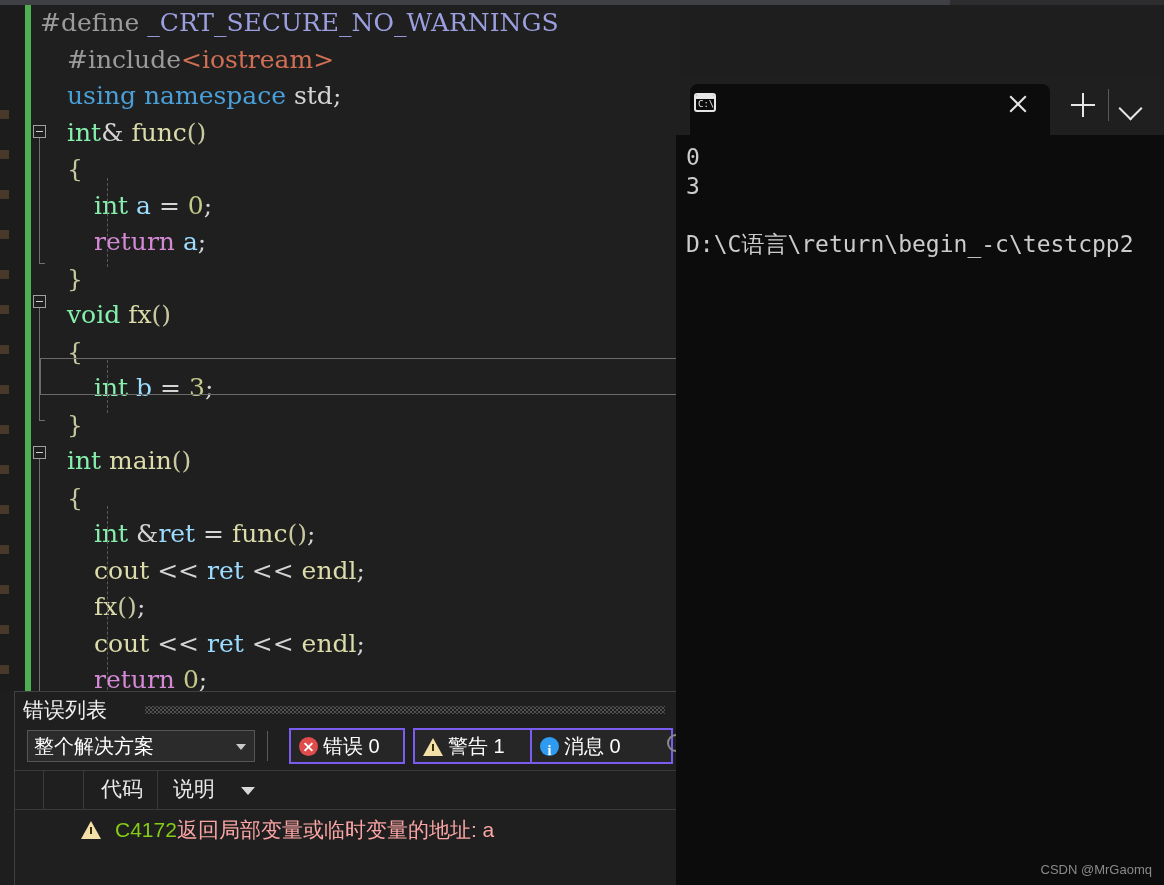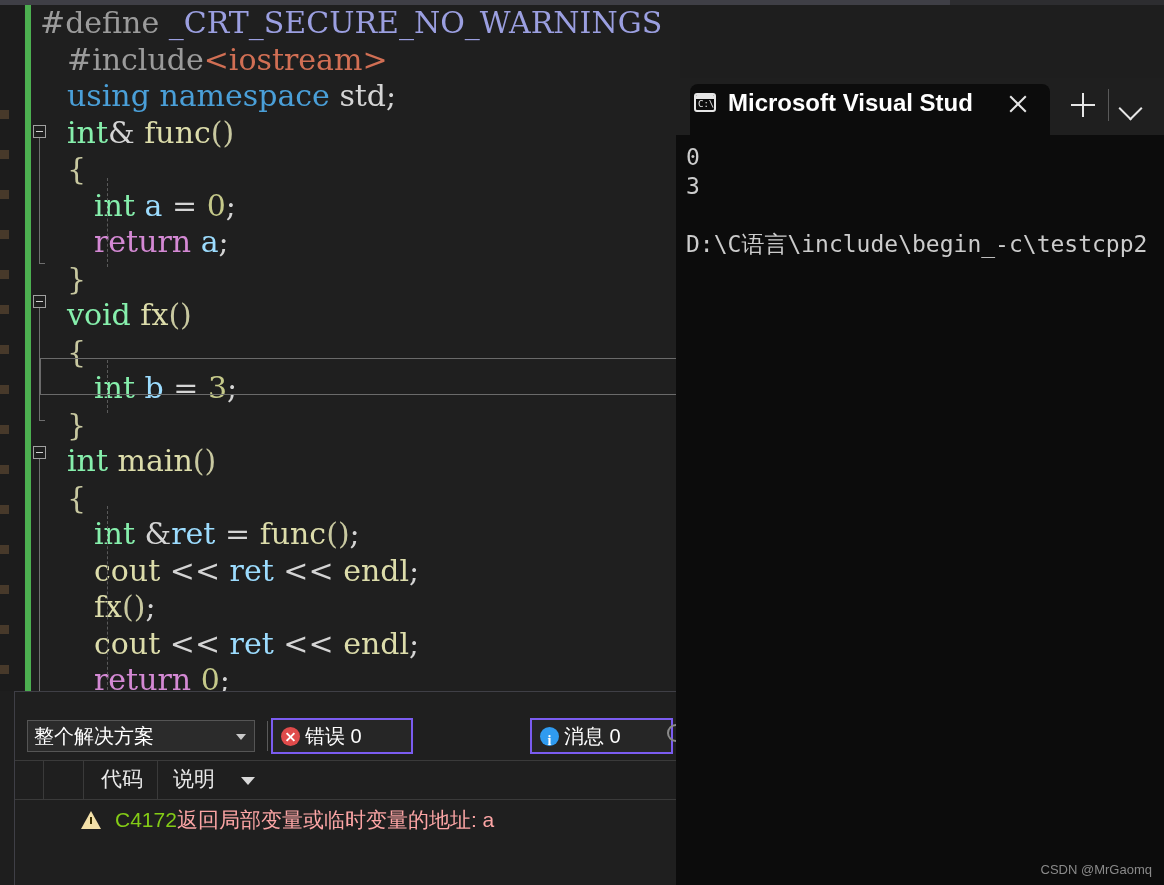--- a/index.html
+++ b/index.html
@@ -88,21 +88,21 @@
     left: 8px;
     width: 6px; height: 1px;
     background: #6e6e6e;
   }
 
   #code {
     position: absolute;
     left: 40px; top: 0;
     width: 640px; height: 100%;
     font-family: "DejaVu Serif", serif;
-    font-size: 30px;
+    font-size: 25px;
     line-height: 36.5px;
     white-space: pre;
     color: #d4d4d4;
   }
   .cl { position: relative; height: 36.5px; }
   
   .guide {
     position: absolute;
     left: 67px;
     width: 0;
@@ -160,21 +160,20 @@
     background-image:
       radial-gradient(#5a5a5a 0.8px, transparent 0.9px),
       radial-gradient(#5a5a5a 0.8px, transparent 0.9px);
     background-size: 4px 4px, 4px 4px;
     background-position: 0 0, 2px 2px;
     opacity: .8;
   }
   #panel-toolbar {
     position: relative;
     height: 42px;
-    margin-top: 26px;
   }
   #scope-select {
     position: absolute;
     left: 12px; top: 2px;
     width: 228px; height: 32px;
     background: #2b2b2b;
     border: 1px solid #555;
     box-sizing: border-box;
     color: #fff;
     font-size: 20px;
@@ -497,33 +496,40 @@
     <div class="fold-box" style="top:441px"></div>
     <div class="fold-line" style="top:454px;height:232px"></div>
   </div>
 
   <div id="code"><div class="cl"><span style="padding-left: 0px;"><span class="pp">#define </span><span class="mac">_CRT_SECURE_NO_WARNINGS</span></span></div><div class="cl"><span style="padding-left: 27px;"><span class="pp">#include</span><span class="str">&lt;iostream&gt;</span></span></div><div class="cl"><span style="padding-left: 27px;"><span class="kw">using</span><span class="op"> </span><span class="kw">namespace</span><span class="op"> </span><span class="pun">std</span><span class="op">;</span></span></div><div class="cl"><span style="padding-left: 27px;"><span class="typ">int</span><span class="op">&amp;</span><span class="op"> </span><span class="fn">func</span><span class="brc">()</span></span></div><div class="cl"><span style="padding-left: 27px;"><span class="brc">{</span></span></div><div class="cl"><span style="padding-left: 54px;"><span class="typ">int</span><span class="op"> </span><span class="var">a</span><span class="op"> = </span><span class="num">0</span><span class="op">;</span></span></div><div class="cl"><span style="padding-left: 54px;"><span class="ret">return</span><span class="op"> </span><span class="var">a</span><span class="op">;</span></span></div><div class="cl"><span style="padding-left: 27px;"><span class="brc">}</span></span></div><div class="cl"><span style="padding-left: 27px;"><span class="typ">void</span><span class="op"> </span><span class="fn">fx</span><span class="brc">()</span></span></div><div class="cl"><span style="padding-left: 27px;"><span class="brc">{</span></span></div><div class="cl"><span style="padding-left: 54px;"><span class="typ">int</span><span class="op"> </span><span class="var">b</span><span class="op"> = </span><span class="num">3</span><span class="op">;</span></span></div><div class="cl"><span style="padding-left: 27px;"><span class="brc">}</span></span></div><div class="cl"><span style="padding-left: 27px;"><span class="typ">int</span><span class="op"> </span><span class="fn">main</span><span class="brc">()</span></span></div><div class="cl"><span style="padding-left: 27px;"><span class="brc">{</span></span></div><div class="cl"><span style="padding-left: 54px;"><span class="typ">int</span><span class="op"> </span><span class="op">&amp;</span><span class="var">ret</span><span class="op"> = </span><span class="fn">func</span><span class="brc">()</span><span class="op">;</span></span></div><div class="cl"><span style="padding-left: 54px;"><span class="fn">cout</span><span class="op"> &lt;&lt; </span><span class="var">ret</span><span class="op"> &lt;&lt; </span><span class="fn">endl</span><span class="op">;</span></span></div><div class="cl"><span style="padding-left: 54px;"><span class="fn">fx</span><span class="brc">()</span><span class="op">;</span></span></div><div class="cl"><span style="padding-left: 54px;"><span class="fn">cout</span><span class="op"> &lt;&lt; </span><span class="var">ret</span><span class="op"> &lt;&lt; </span><span class="fn">endl</span><span class="op">;</span></span></div><div class="cl"><span style="padding-left: 54px;"><span class="ret">return</span><span class="op"> </span><span class="num">0</span><span class="op">;</span></span></div><div class="guide" style="top: 172.5px; height: 89px;"></div><div class="guide" style="top: 355px; height: 52.5px;"></div><div class="guide" style="top: 501px; height: 198.5px;"></div></div>
   <div id="cur-line"></div>
 </div>
 
 <div id="error-panel">
 
+  <div id="panel-header">
+    <div id="panel-title">错误列表</div>
+    <div id="panel-grip"></div>
+  </div>
 
   <div id="panel-toolbar">
     <div id="scope-select">
       <span>整个解决方案</span>
       <span id="scope-caret"></span>
     </div>
 
     <div class="tbsep" style="left:252px"></div>
 
-    <div class="sevbtn" style="left:256px;width:142px">
+    <div class="sevbtn" style="left:274px;width:116px">
       <span class="sev-ico ico-err"></span><span>错误 0</span>
     </div>
 
+    <div class="sevbtn" style="left:398px;width:124px">
+      <span class="sev-ico ico-warn"></span><span>警告 1</span>
+    </div>
 
     <div class="tbsep" style="left:528px"></div>
 
     <div class="sevbtn" style="left:515px;width:143px">
       <span class="sev-ico ico-info"></span><span>消息 0</span>
     </div>
 
     <div id="search-stub"></div>
   </div>
 
@@ -541,22 +547,21 @@
     <div id="row-text"><span id="row-code">C4172</span><span id="row-desc">返回局部变量或临时变量的地址: a</span></div>
   </div>
 </div>
 
 <div id="console">
   <div id="console-titlebar">
     <div id="console-tab"></div>
     <div id="console-icon">
       <span id="console-icon-text">C:\</span>
     </div>
-    <div id="console-title">Microsoft Visual Stud</div>
     <div id="console-close"></div>
     <div id="console-newtab"></div>
     <div id="console-tabsep"></div>
     <div id="console-chevron"></div>
   </div>
-  <div id="console-body"><div>0</div><div>3</div><div>&nbsp;</div><div>D:\C语言\include\begin_-c\testcpp2</div></div>
+  <div id="console-body"><div>0</div><div>3</div><div>&nbsp;</div><div>D:\C语言\return\begin_-c\testcpp2</div></div>
 </div>
 
 <div id="watermark">CSDN @MrGaomq</div>
 
 </body></html>

